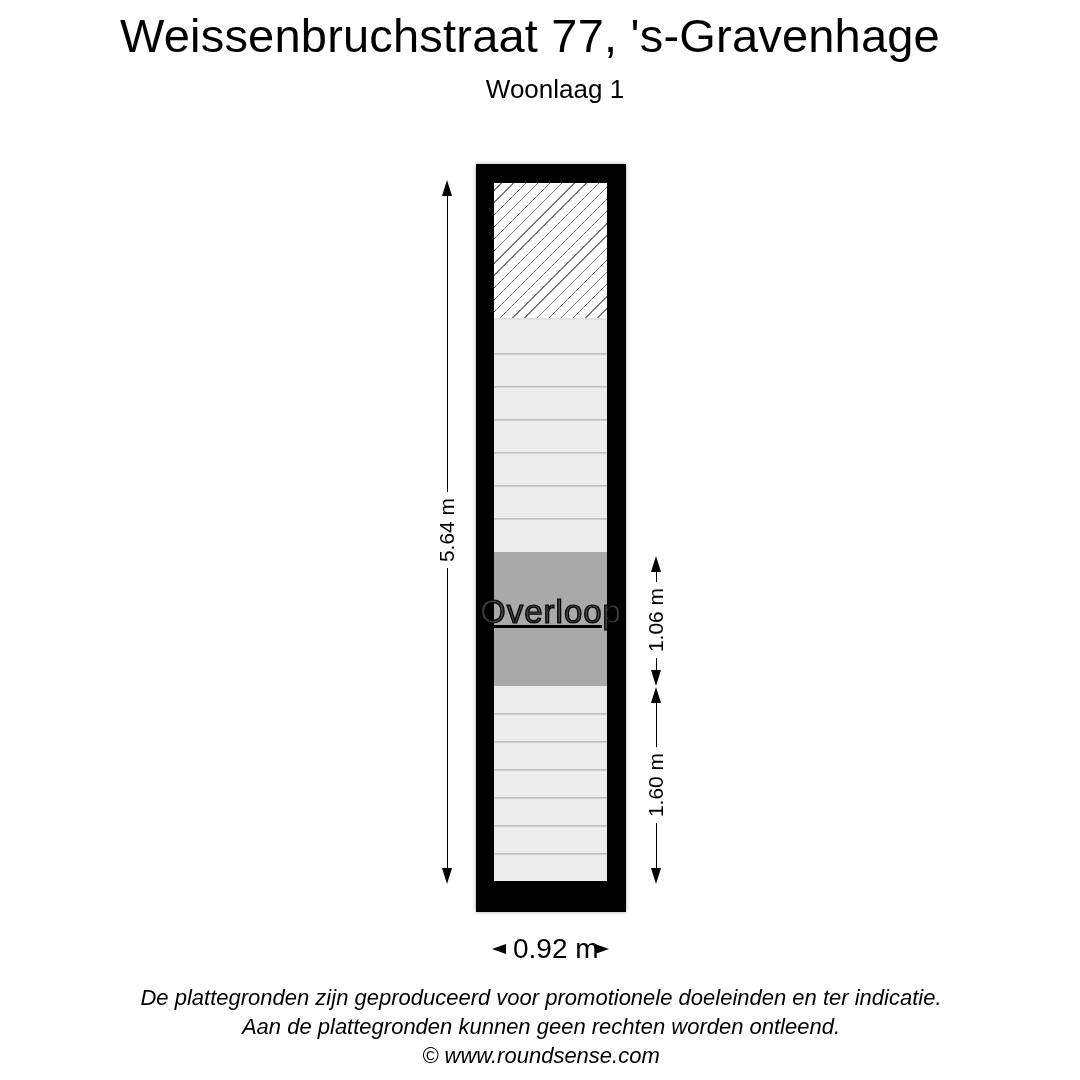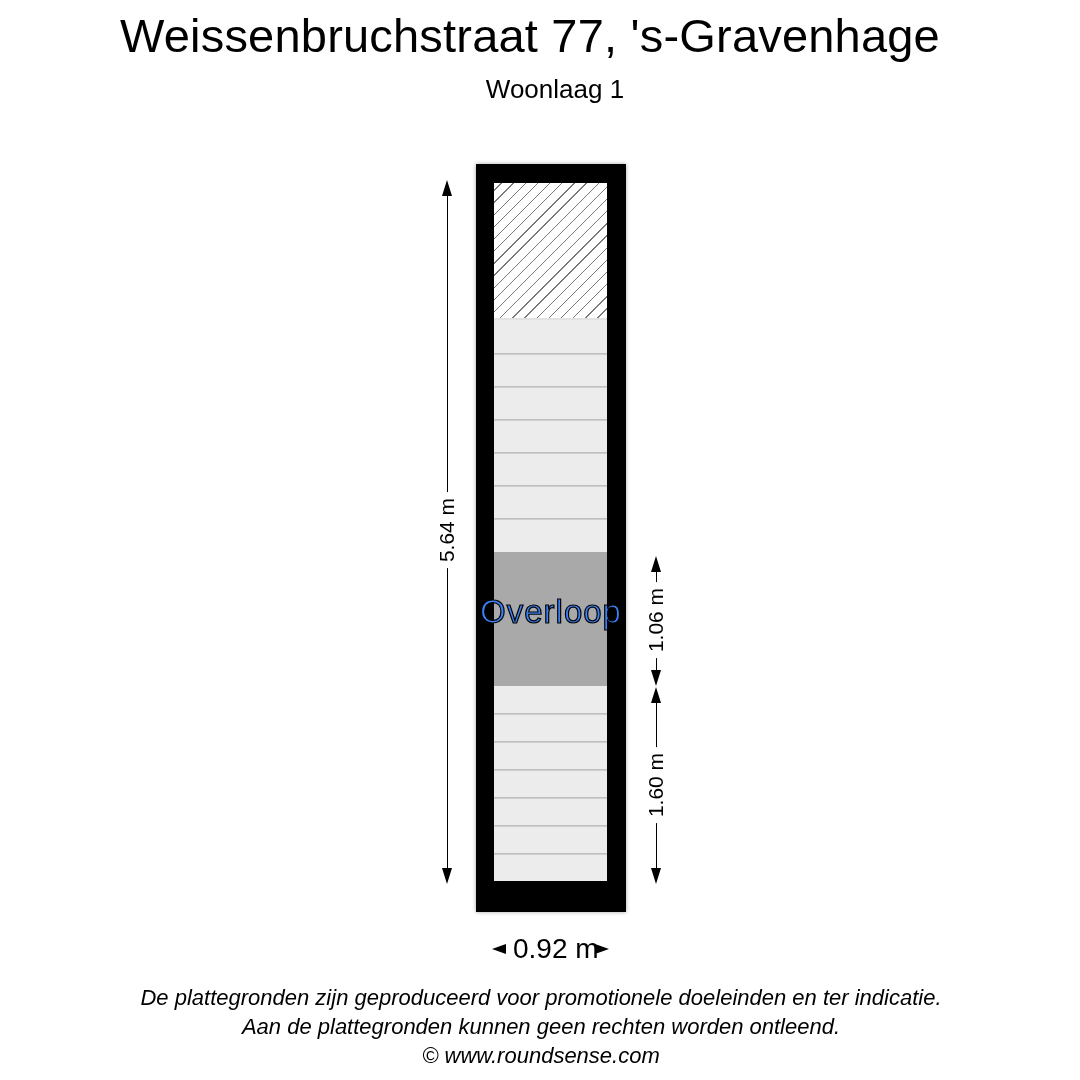--- a/index.html
+++ b/index.html
@@ -24,21 +24,21 @@
   }
   .hatch::after { content:""; position:absolute; left:0; right:0; bottom:0; height:2px; background:#e2e2e2; }
   .step-line { position:absolute; left:0; width:113px; height:2px;
                background:linear-gradient(#b8b8b8,#d6d6d6); }
   .landing { position:absolute; left:0; top:369px; width:113px; height:134px; background:#a9a9a9; }
   .room-label { position:absolute; left:470px; top:592px; width:162px; text-align:center;
                 font-size:33px; line-height:40px; letter-spacing:1px; color:#000;
                 -webkit-text-stroke:0;
                 text-shadow: 0 0 2px #fff, 1px 1px 0 #fff, -1px -1px 0 #fff, 1px -1px 0 #fff, -1px 1px 0 #fff,
                              2px 0 0 #fff, -2px 0 0 #fff, 0 2px 0 #fff, 0 -2px 0 #fff; }
-  .room-label span { color:#3b82f6; -webkit-text-stroke:1.2px #000; text-shadow:none; }
+  .room-label span { color:#404040; -webkit-text-stroke:1.2px #000; text-shadow:none;text-decoration:underline; }
   .dim-line-v { position:absolute; width:1.5px; background:#000; }
   .arrow-up, .arrow-down { position:absolute; width:0; height:0;
      border-left:5px solid transparent; border-right:5px solid transparent; }
   .arrow-up { border-bottom:16px solid #000; }
   .arrow-down { border-top:16px solid #000; }
   .arrow-left, .arrow-right { position:absolute; width:0; height:0;
      border-top:5px solid transparent; border-bottom:5px solid transparent; }
   .arrow-left { border-right:14px solid #000; }
   .arrow-right { border-left:14px solid #000; }
   .dim-label-v { position:absolute; font-size:21px; line-height:24px; white-space:nowrap;

